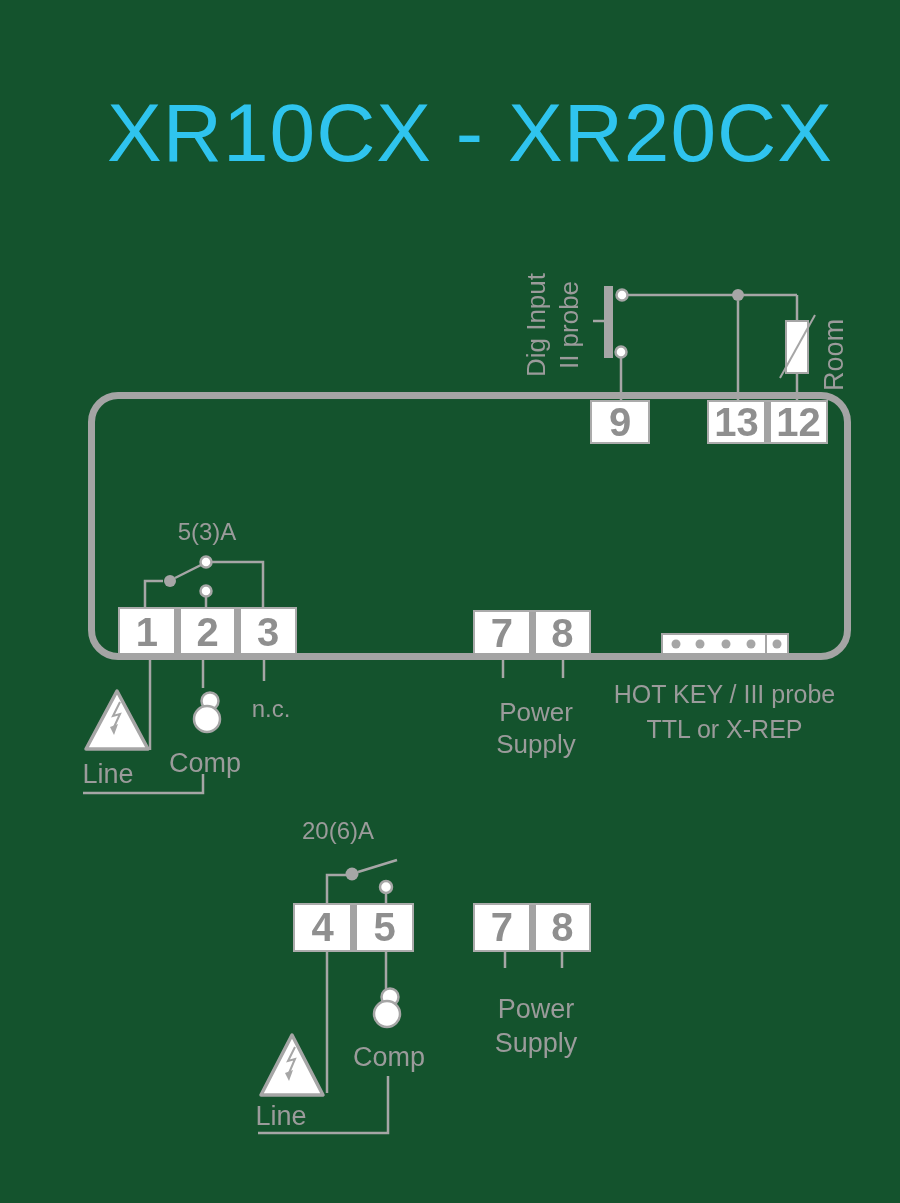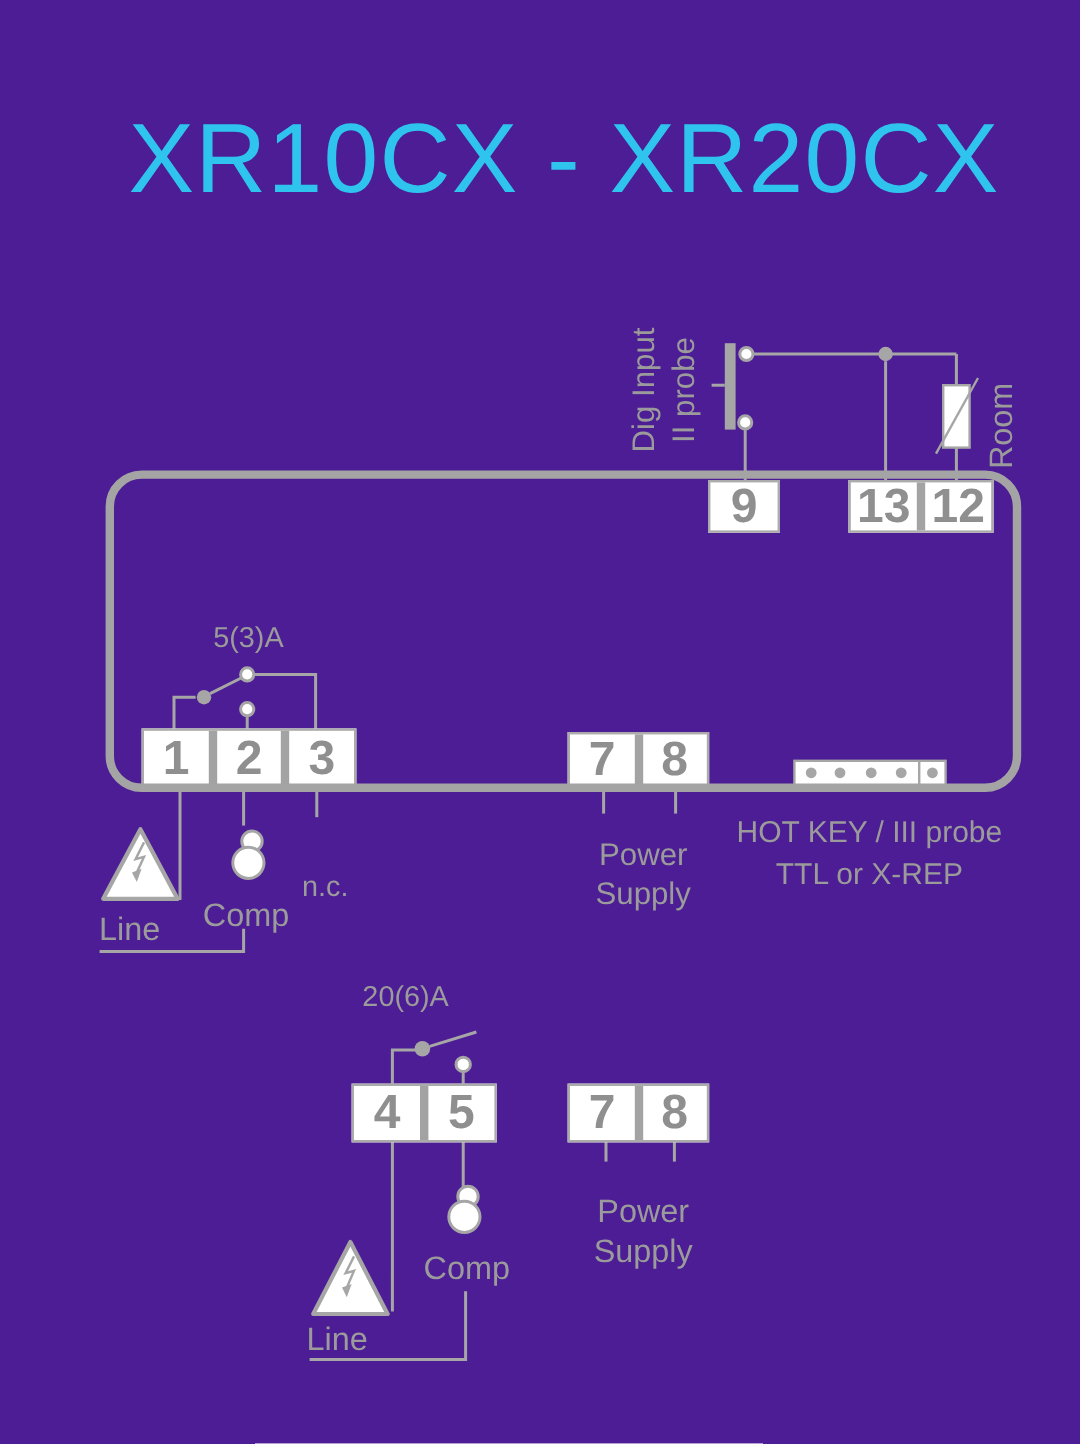--- a/index.html
+++ b/index.html
@@ -4,21 +4,21 @@
 <style>
   :root{
     --accent:#2fc4ee;
     --line:#a6a6a6;
     --text:#9b9b9b;
     --number:#8f8f8f;
     --border:#a4a4a4;
   }
   html,body{margin:0;padding:0;background:#fff;}
   .page{
-    position:relative;width:900px;height:1203px;background:#4c1d95;overflow:hidden;
+    position:relative;width:900px;height:1203px;background:#14532d;overflow:hidden;
     font-family:"Liberation Sans",sans-serif;
   }
   .title{
     position:absolute;left:40px;right:0;top:92px;margin:0;
     text-align:center;font-size:82px;font-weight:400;letter-spacing:1px;
     color:var(--accent);line-height:1;
   }
   .art{position:absolute;left:0;top:0;width:900px;height:1203px;}
   .wire{stroke:var(--line);stroke-width:2.5;fill:none;}
   .thin{stroke:var(--line);stroke-width:2;fill:none;}
@@ -50,21 +50,21 @@
   .lbl{
     position:absolute;color:var(--text);text-align:center;line-height:1.25;
   }
   .lbl-dig  {left:478px;top:292px;width:150px;font-size:26px;line-height:33px;
              transform:rotate(-90deg);}
   .lbl-room {left:780px;top:338px;width:110px;font-size:27px;
              transform:rotate(-90deg);}
   .lbl-r1   {left:147px;top:517px;width:120px;font-size:24px;}
   .lbl-line1{left:58px; top:758px;width:100px;font-size:27px;}
   .lbl-comp1{left:145px;top:747px;width:120px;font-size:27px;}
-  .lbl-nc   {left:231px;top:725px;width:80px; font-size:24px;}
+  .lbl-nc   {left:231px;top:694px;width:80px; font-size:24px;}
   .lbl-pwr1 {left:476px;top:696px;width:120px;font-size:26px;line-height:32px;}
   .lbl-hk   {left:602px;top:677px;width:245px;font-size:25px;line-height:35px;}
   .lbl-r2   {left:278px;top:816px;width:120px;font-size:24px;}
   .lbl-line2{left:231px;top:1100px;width:100px;font-size:27px;}
   .lbl-comp2{left:329px;top:1041px;width:120px;font-size:27px;}
   .lbl-pwr2 {left:476px;top:992px;width:120px;font-size:27px;line-height:34px;}
 </style>
 </head>
 <body>
 

